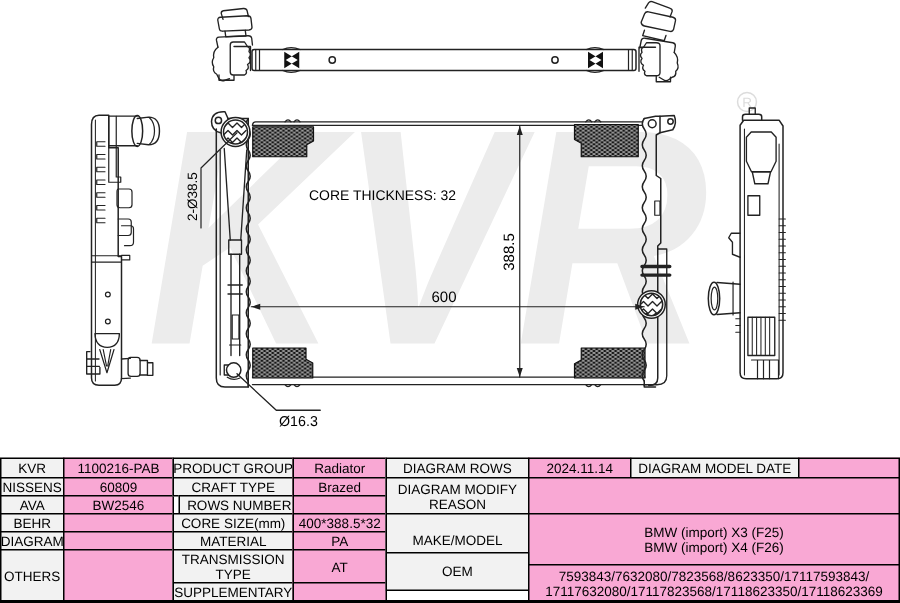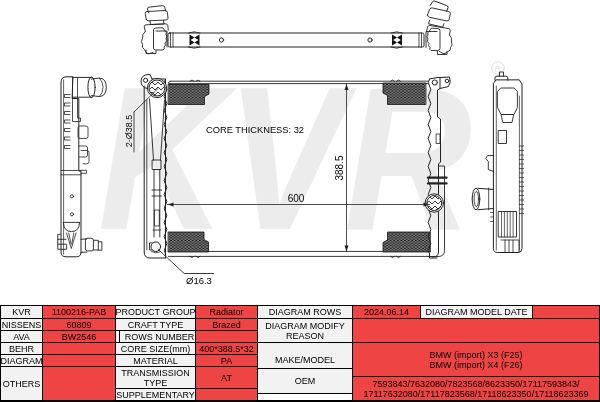--- a/index.html
+++ b/index.html
@@ -1,20 +1,20 @@
 <!DOCTYPE html>
 <html><head>
 <meta charset="utf-8">
 <style>
 html,body{margin:0;padding:0;background:#fff;}
 .page{position:relative;width:600px;height:402px;background:#fff;overflow:hidden;
  font-family:Liberation Sans, sans-serif;}
 .tc{position:absolute;box-sizing:border-box;border:1px solid #000;display:flex;
  align-items:center;justify-content:center;text-align:center;font-size:9px;color:#000;white-space:nowrap;
- line-height:10px;background:#ef4444;}
+ line-height:10px;background:#f9a8d4;}
 .lab{background:#f2f2f2;}
 </style>
 </head>
 <body>
 <div class="page">
 <svg width="600" height="305" viewBox="0 0 600 305" style="position:absolute;left:0px;top:0" fill="none" stroke="#222" stroke-width="1" stroke-linejoin="round" stroke-linecap="round">
 <defs>
 <pattern id="hp" width="3.6" height="2.6" patternUnits="userSpaceOnUse">
 <rect width="3.6" height="2.6" fill="#161616" stroke="none"></rect>
 <path d="M0 1.3 L1.8 0 L3.6 1.3 M0 1.3 L1.8 2.6 L3.6 1.3" stroke="#cfcfcf" stroke-width="0.5" fill="none"></path>
@@ -278,21 +278,21 @@
 <div class="tc" style="left:195px;top:342px;width:63px;height:13px;">400*388.5*32</div>
 
 <div class="tc" style="left:195px;top:354px;width:63px;height:13px">PA</div>
 
 <div class="tc" style="left:195px;top:366px;width:63px;height:23px">AT</div>
 
 <div class="tc" style="left:195px;top:388px;width:63px;height:14px"></div>
 
 <div class="tc lab" style="left:257px;top:305px;width:96px;height:14px">DIAGRAM ROWS</div>
 
-<div class="tc" style="left:352px;top:305px;width:69px;height:14px">2024.06.14</div>
+<div class="tc" style="left:352px;top:305px;width:69px;height:14px">2024.11.14</div>
 
 <div class="tc lab" style="left:420px;top:305px;width:113px;height:14px">DIAGRAM MODEL DATE</div>
 
 <div class="tc" style="left:532px;top:305px;width:68px;height:14px"></div>
 
 <div class="tc lab" style="left:257px;top:318px;width:96px;height:25px">DIAGRAM MODIFY<br>REASON</div>
 
 <div class="tc" style="left:352px;top:318px;width:248px;height:25px"></div>
 
 <div class="tc lab" style="left:257px;top:342px;width:96px;height:35px">MAKE/MODEL</div>

